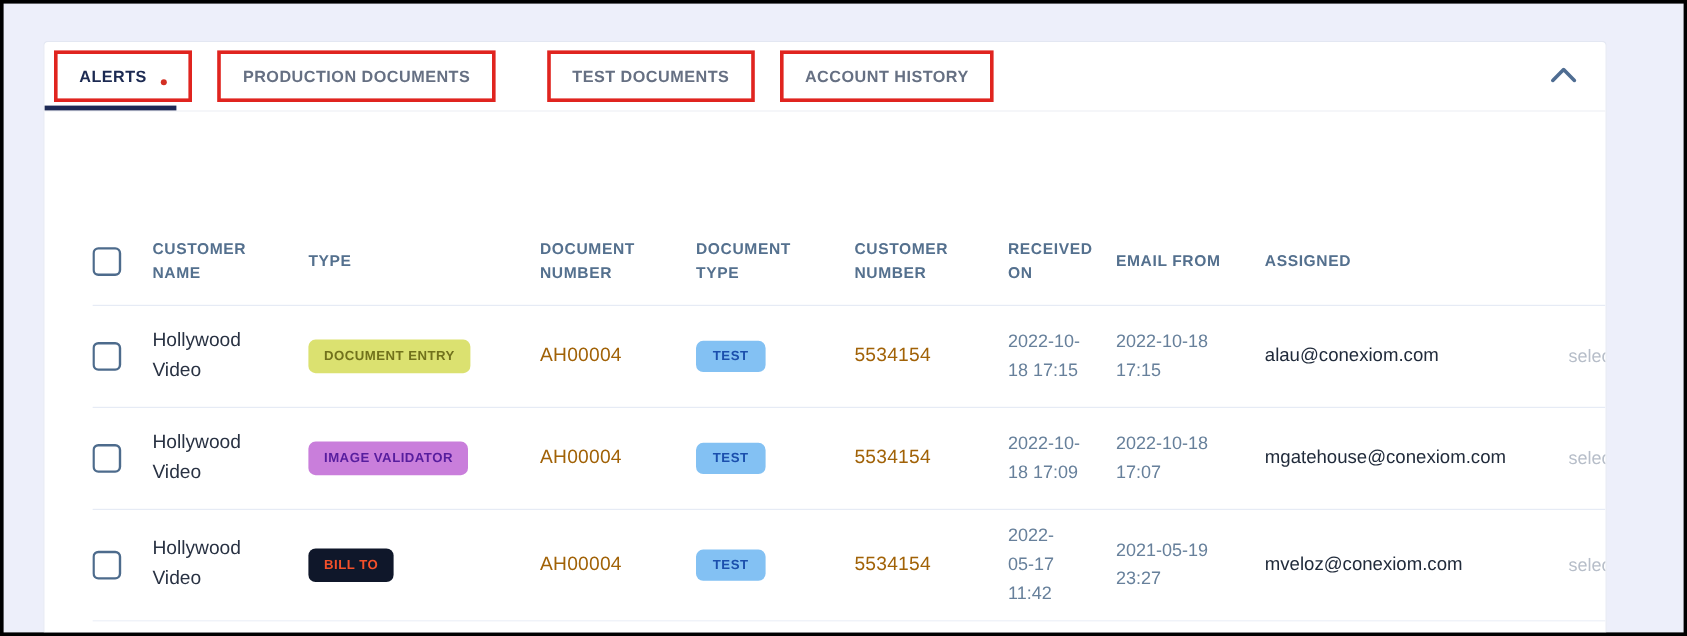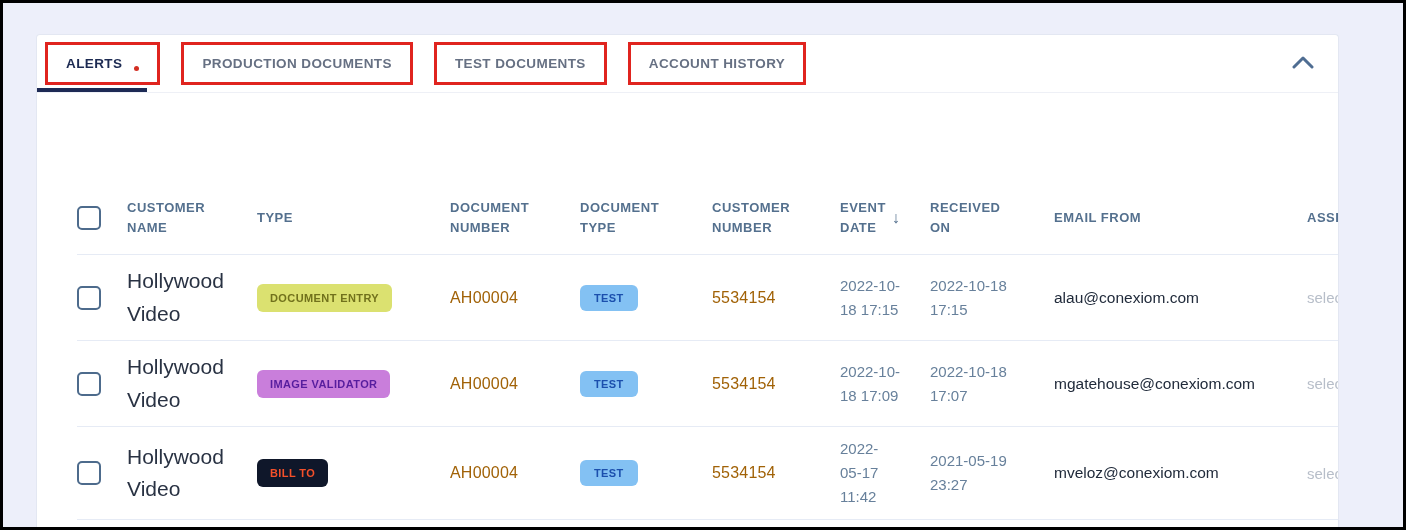--- a/index.html
+++ b/index.html
@@ -117,21 +117,21 @@
   .tbody-row:last-child { border-bottom: 1px solid #e6ebf5; }
   .cell { padding-right: 10px; }
   .checkbox {
     width: 24px; height: 24px;
     border: 2px solid #4d6b8c;
     border-radius: 5px;
     background: #ffffff;
     cursor: pointer;
   }
   .name-cell {
-    font-size: 21px;
+    font-size: 16px;
     color: #293243;
     white-space: pre-line;
     line-height: 1.55;
   }
   .badge {
     display: inline-block;
     font-size: 11px;
     font-weight: 700;
     letter-spacing: 0.4px;
     text-transform: uppercase;
@@ -172,21 +172,21 @@
         <div class="tab active">
           <span>ALERTS</span>
           <span class="red-dot"></span>
         </div>
       </div>
       <div class="tab-annotation" style="border-color: rgb(224, 36, 31);">
         <div class="tab">
           <span>PRODUCTION DOCUMENTS</span>
         </div>
       </div>
-      <div class="tab-annotation" style="border-color: rgb(224, 36, 31);">
+      <div class="tab-annotation" style="border-color: rgb(224, 36, 31); margin-left: 22px;">
         <div class="tab">
           <span>TEST DOCUMENTS</span>
         </div>
       </div>
       <div class="tab-annotation" style="border-color: rgb(224, 36, 31);">
         <div class="tab">
           <span>ACCOUNT HISTORY</span>
         </div>
       </div>
       <div class="active-underline"></div>
@@ -207,25 +207,20 @@
           </div>
         <div class="th">CUSTOMER
 NAME</div>
         <div class="th">TYPE</div>
         <div class="th">DOCUMENT
 NUMBER</div>
         <div class="th">DOCUMENT
 TYPE</div>
         <div class="th">CUSTOMER
 NUMBER</div>
-        <div class="th th-sort">
-          <span style="white-space: pre-line;">EVENT
-DATE</span>
-          <span class="sort-arrow">↓</span>
-        </div>
         <div class="th">RECEIVED
 ON</div>
         <div class="th">EMAIL FROM</div>
         <div class="th">ASSIGNED</div>
       </div>
 
       <div class="trow tbody-row">
         <div class="cell">
             <div class="checkbox"></div>
           </div>

